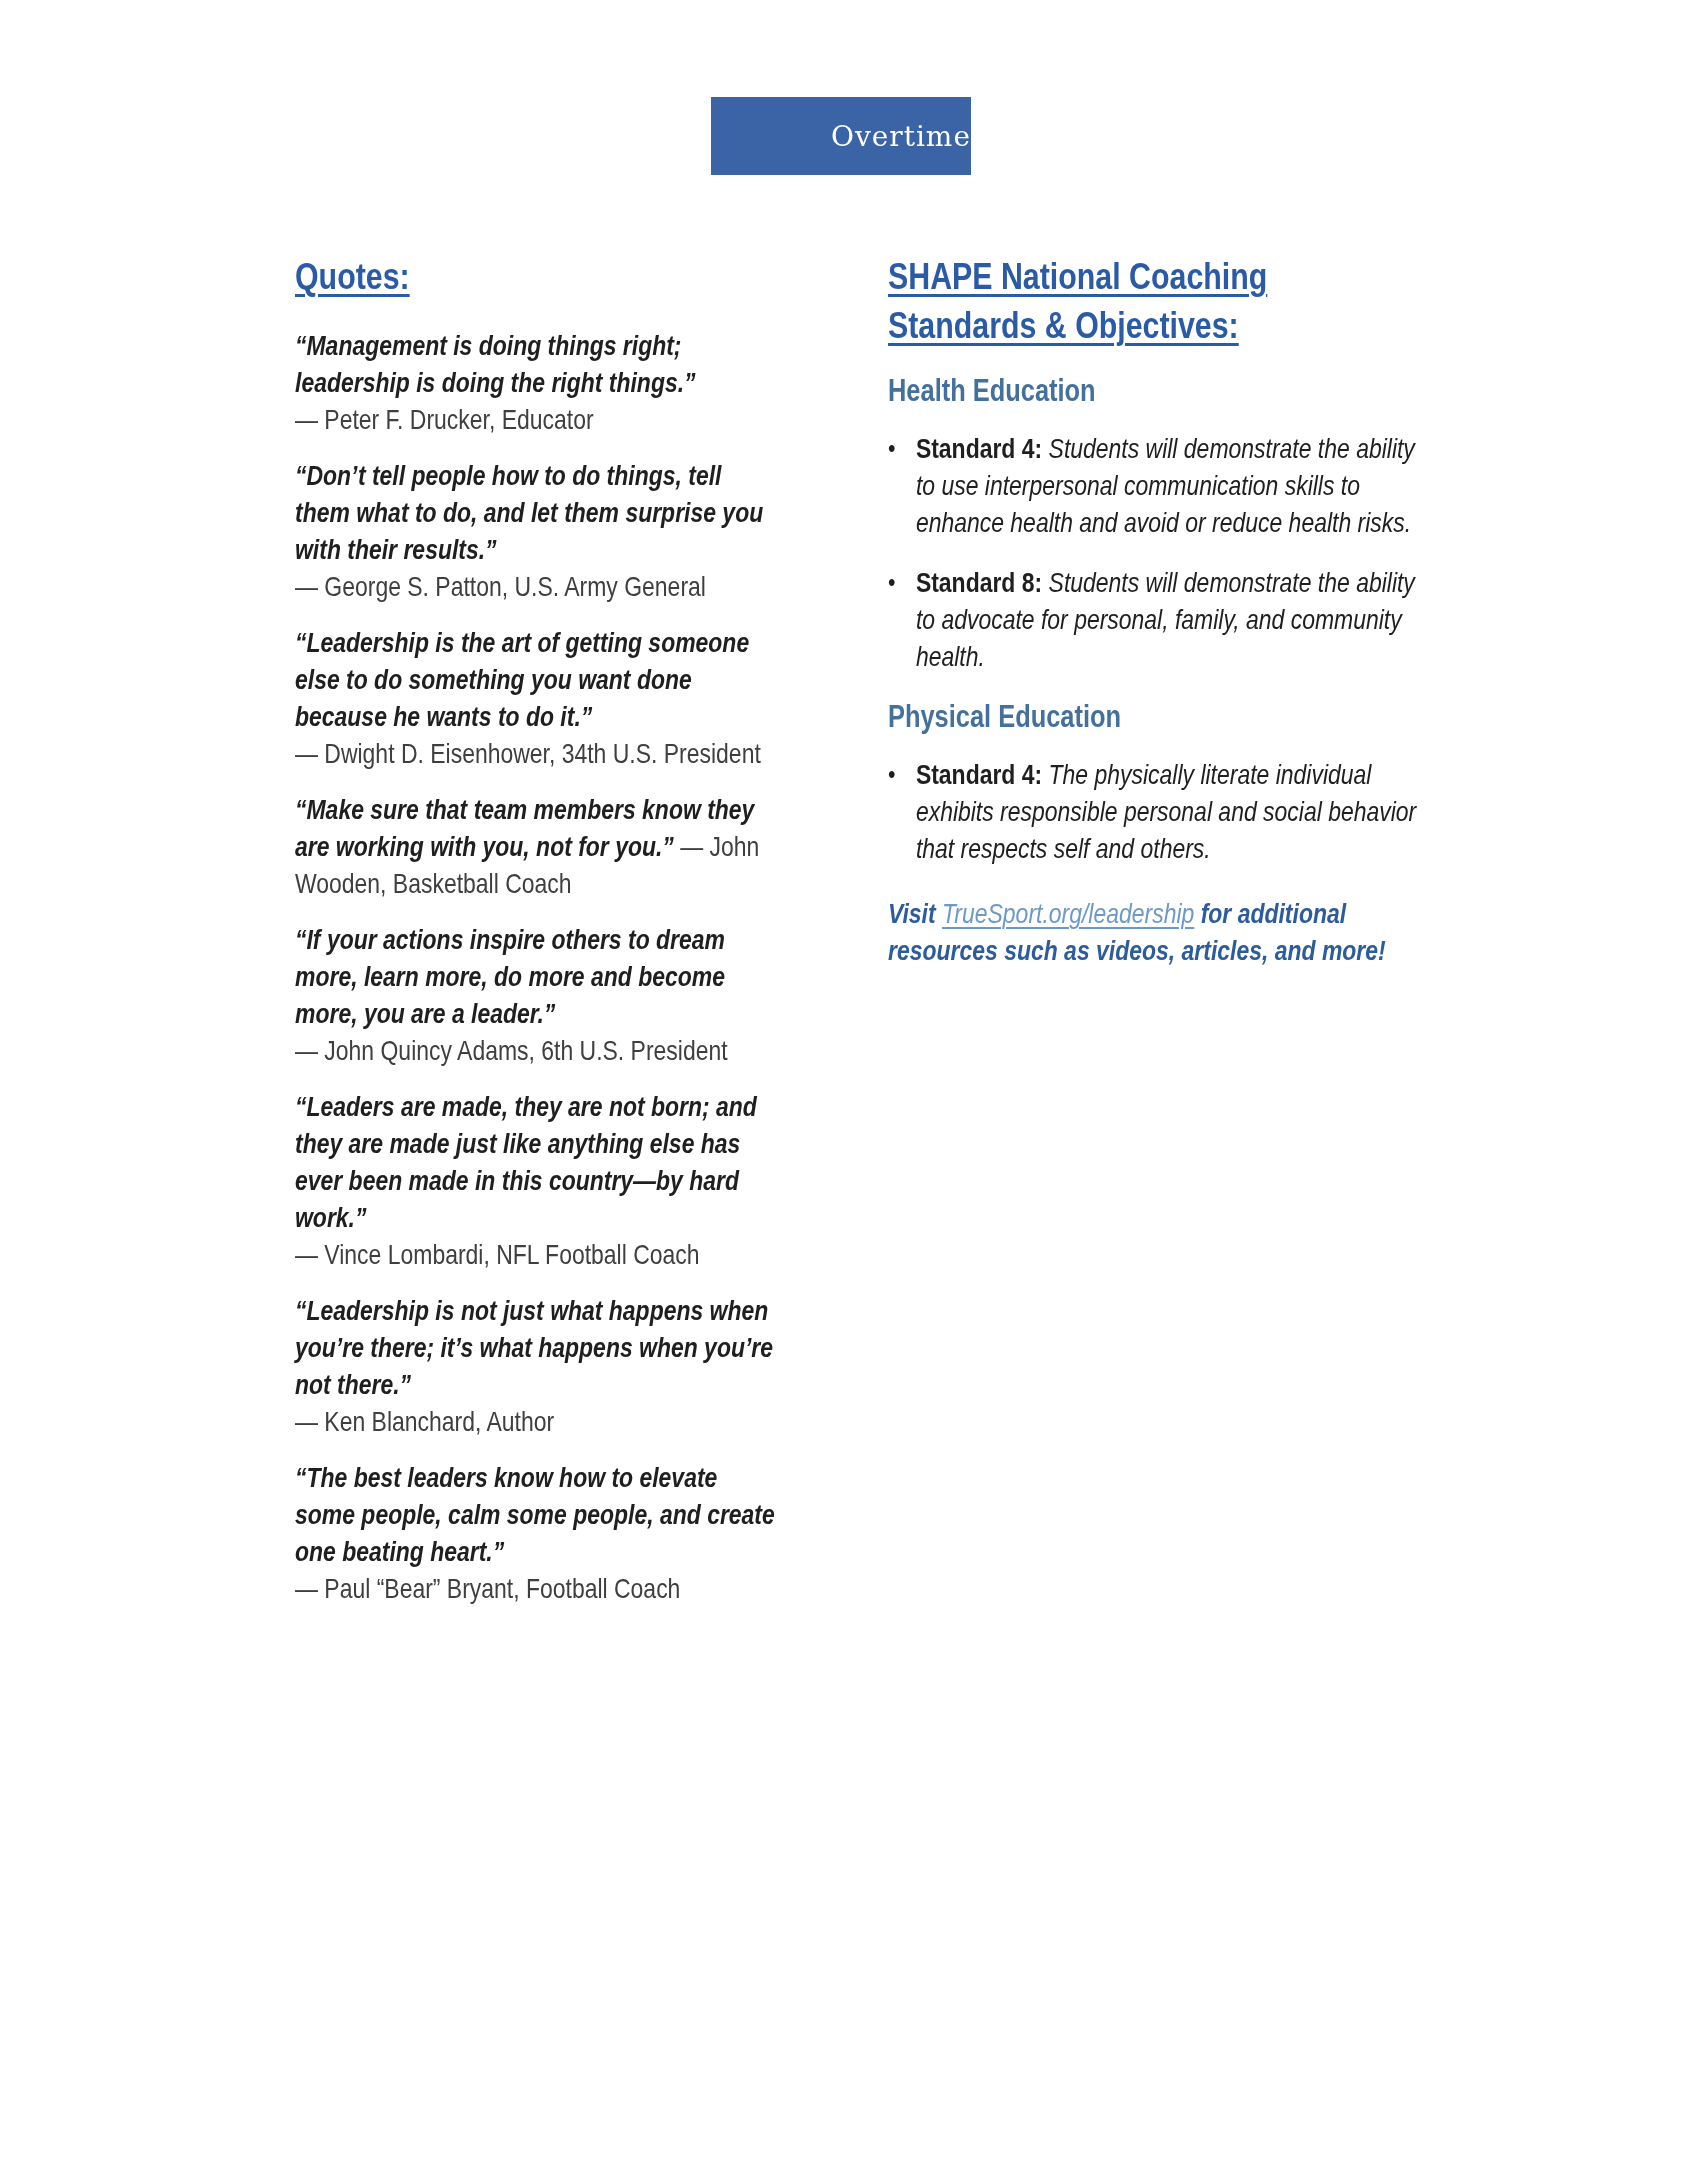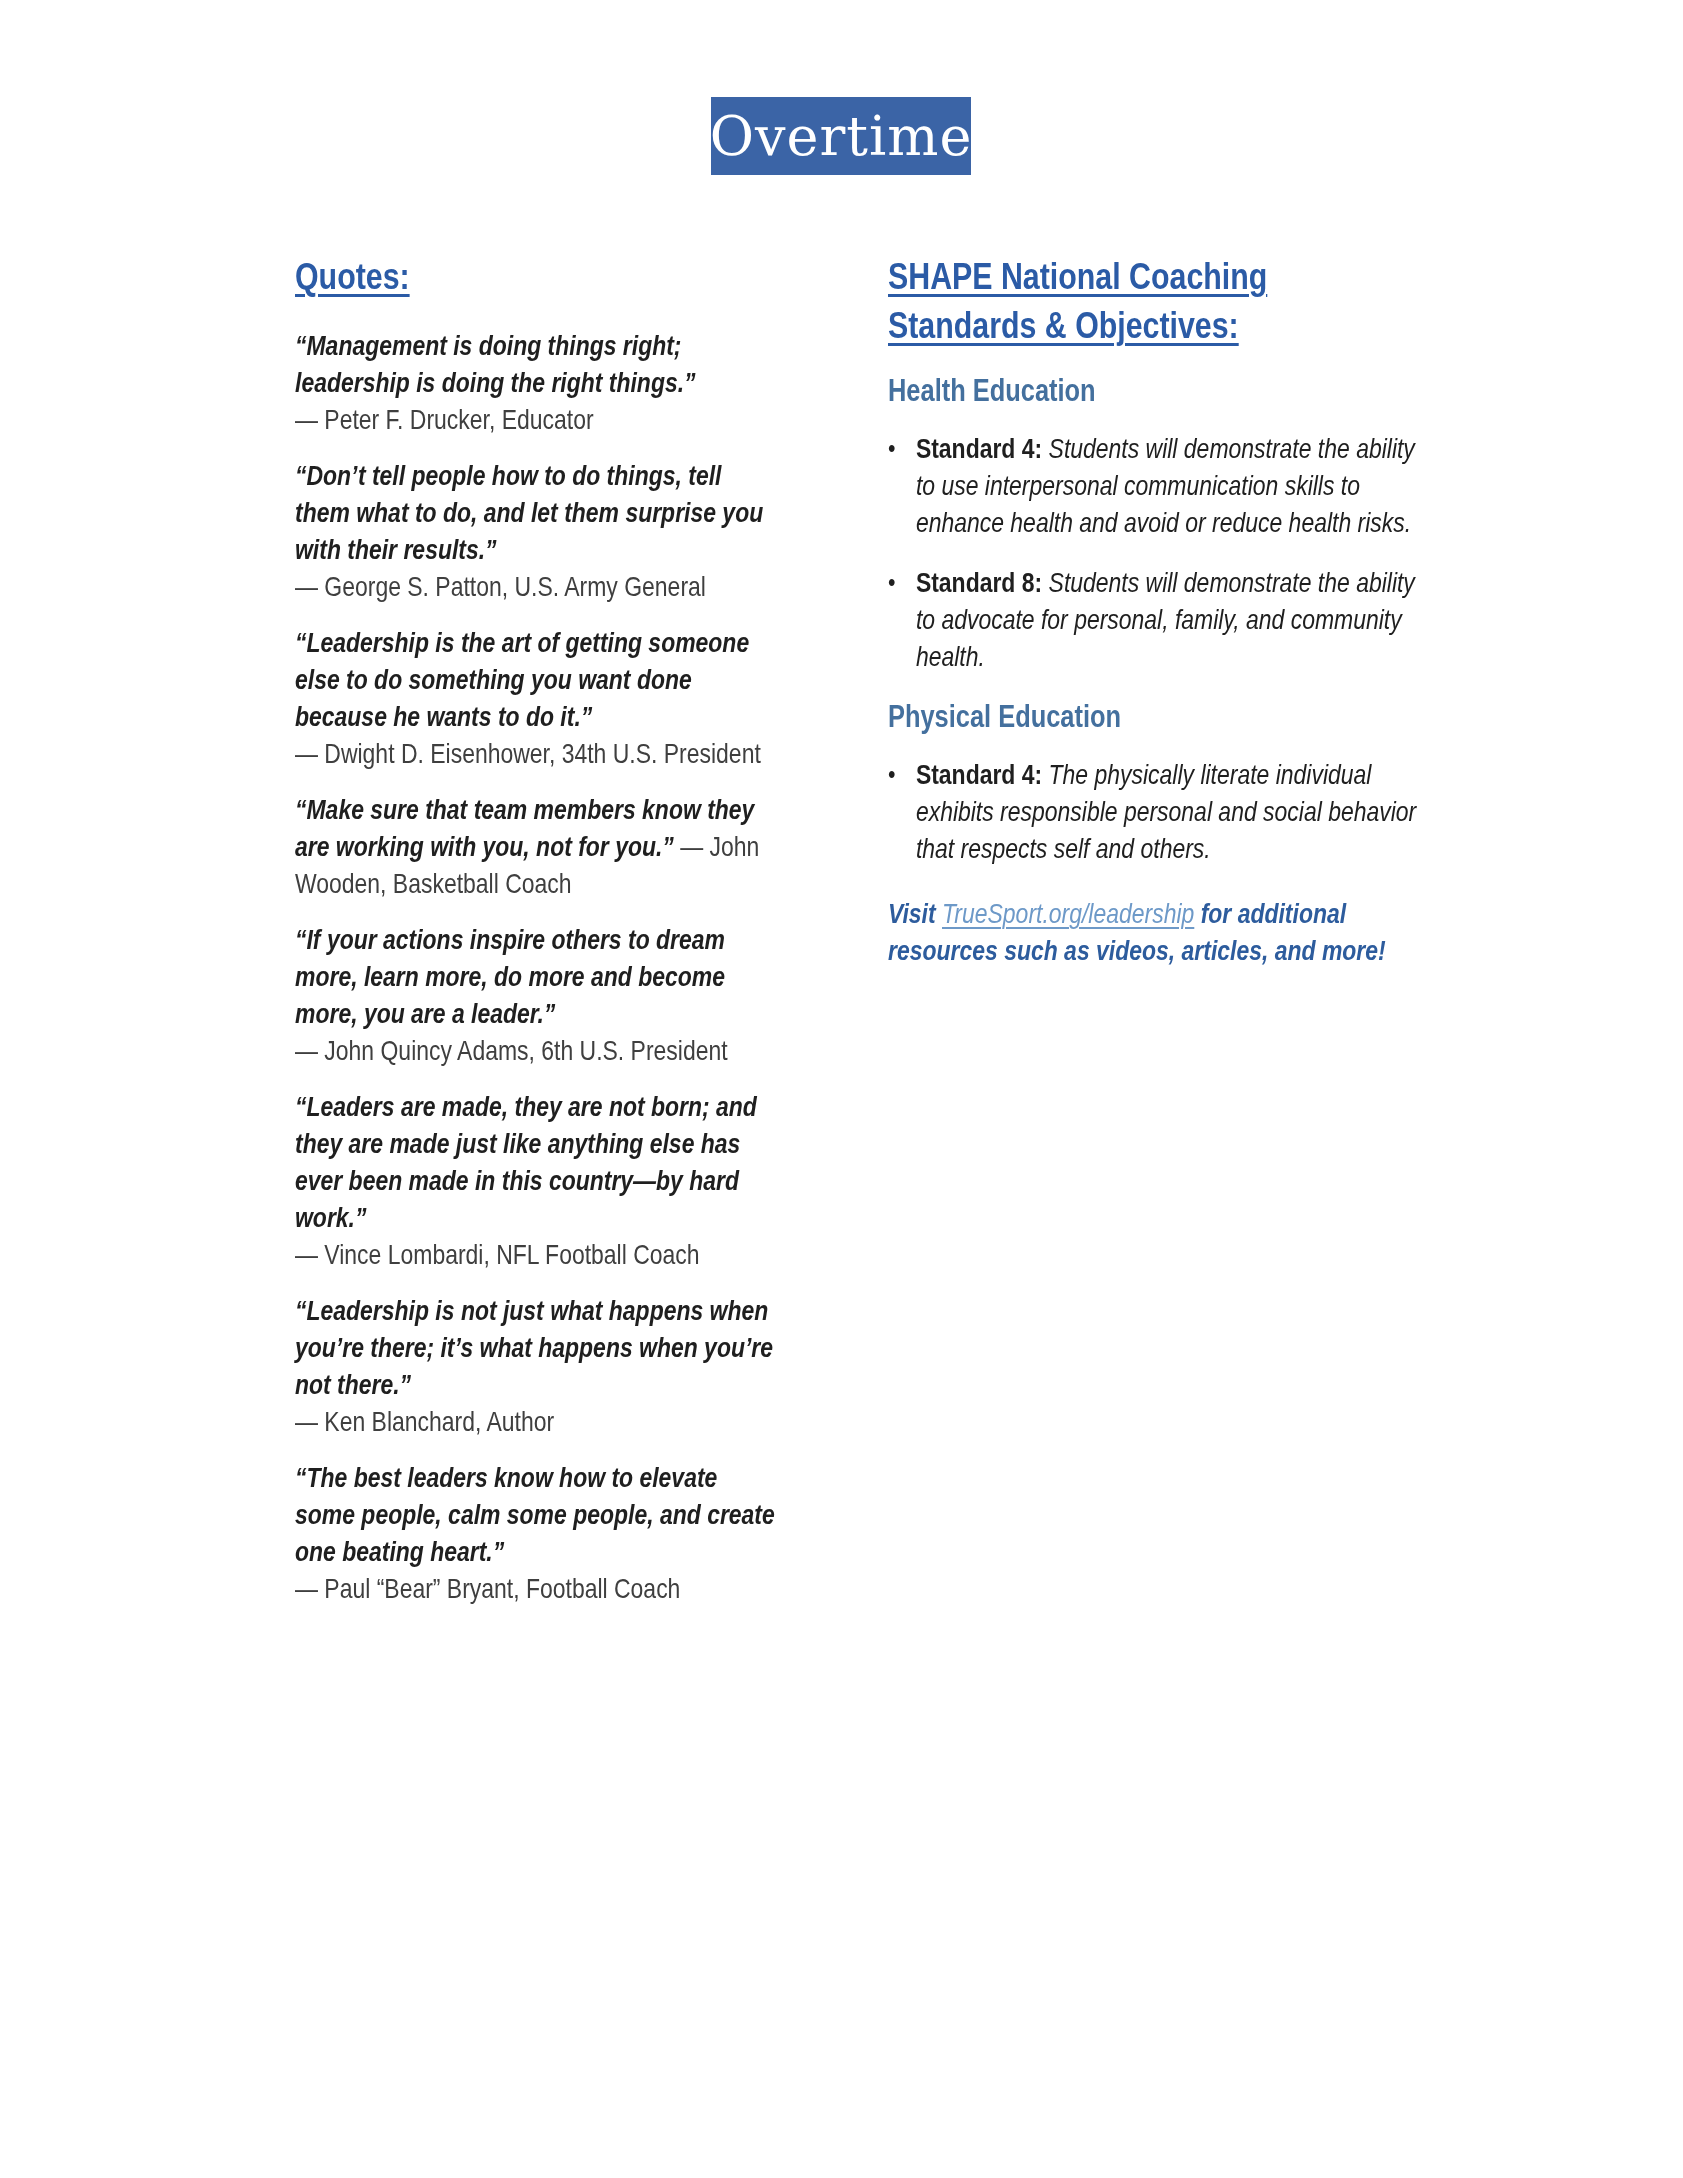--- a/index.html
+++ b/index.html
@@ -21,23 +21,23 @@
   .banner {
     position: absolute;
     left: 711px;
     top: 97px;
     width: 260px;
     height: 78px;
     background: var(--banner_bg, #3b64a6);
     color: #ffffff;
     display: flex;
     align-items: center;
-    justify-content: center;
+    justify-content: flex-end;
     font-family: "DejaVu Serif", serif;
-    font-size: 54px;
+    font-size: 28px;
     letter-spacing: 1px;
   }
   .col {
     position: absolute;
     top: 252px;
     transform: scaleX(0.82);
     transform-origin: 0 0;
   }
   .col-left {
     left: 295px;

